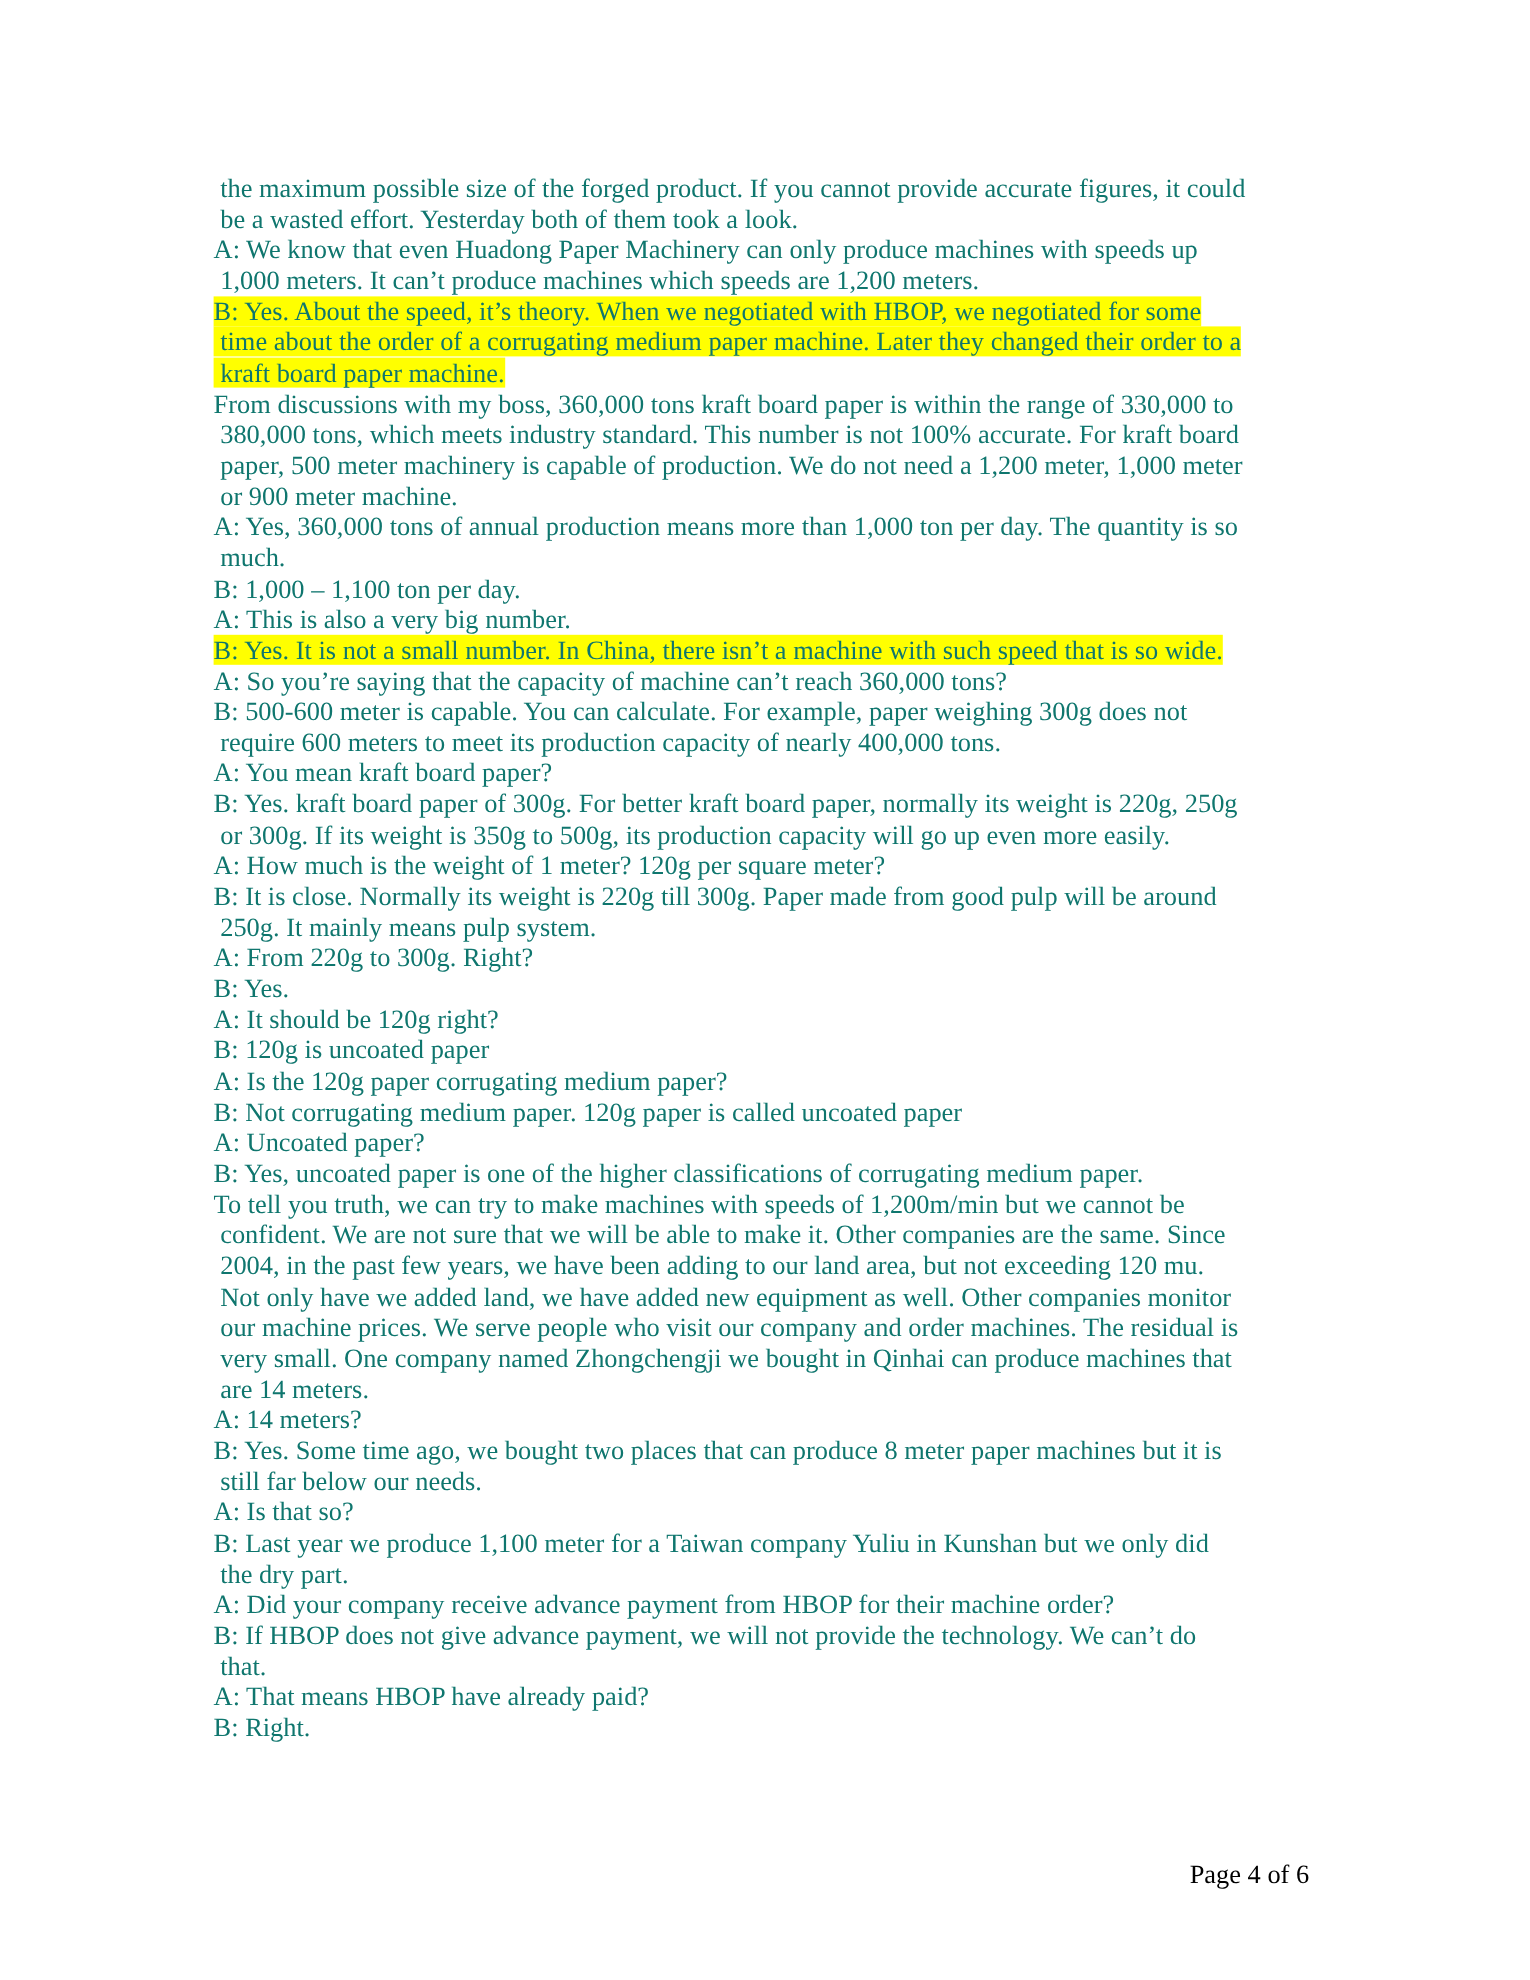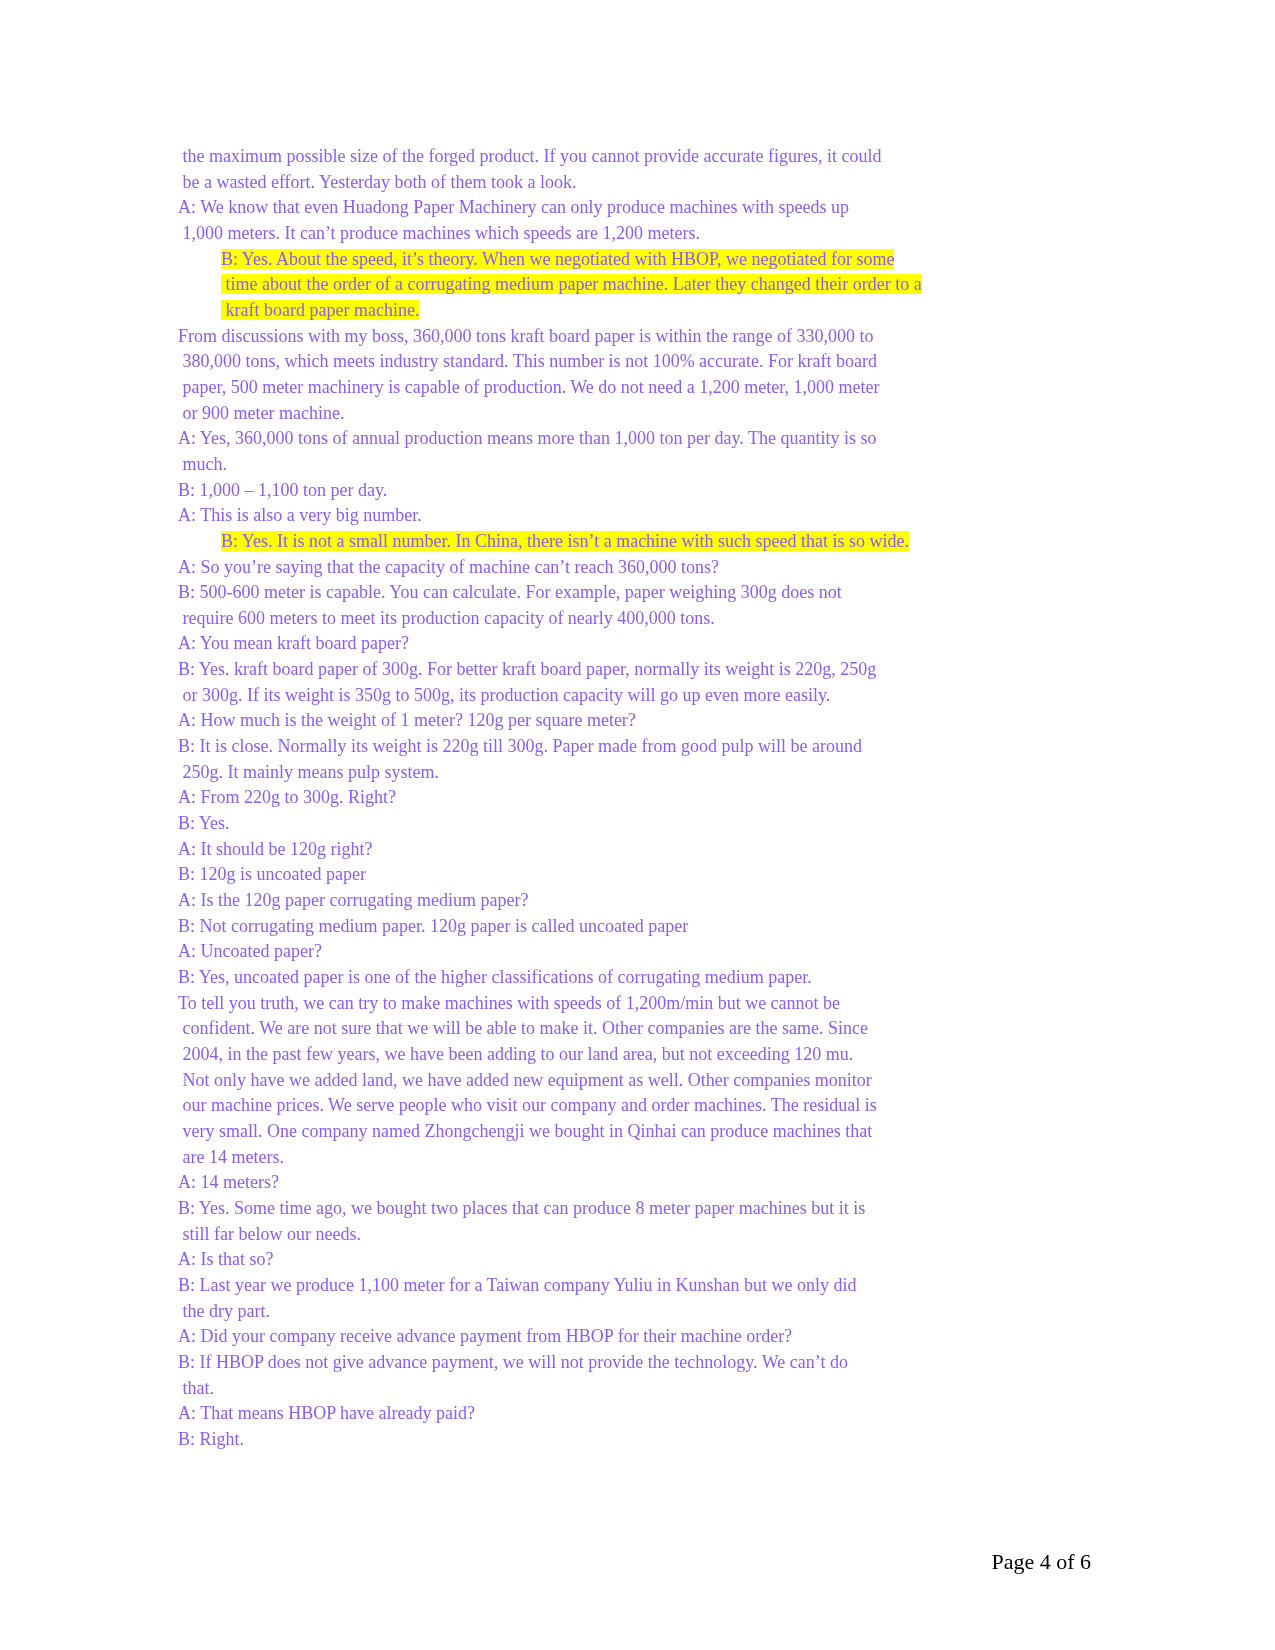--- a/index.html
+++ b/index.html
@@ -18,31 +18,30 @@
   .page {
     position: absolute;
     inset: 0;
     background: #ffffff;
   }
   .doc-body {
     position: absolute;
     left: 178px;
     top: 144px;
     width: 950px;
-    font-size: 18px;
+    font-size: 22px;
     line-height: 25.66px;
     white-space: pre;
-    color: #8b5cf6;
+    color: #0f766e;
   }
   .line {
     height: 25.66px;
   }
   .hl {
     background-color: var(--hl-color, #ffff00);
-    margin-left: 43px;
   }
   .page-footer {
     position: absolute;
     left: 0;
     right: 184px;
     top: 1549px;
     text-align: right;
     font-size: 22px;
     line-height: 25.66px;
     color: #000000;

